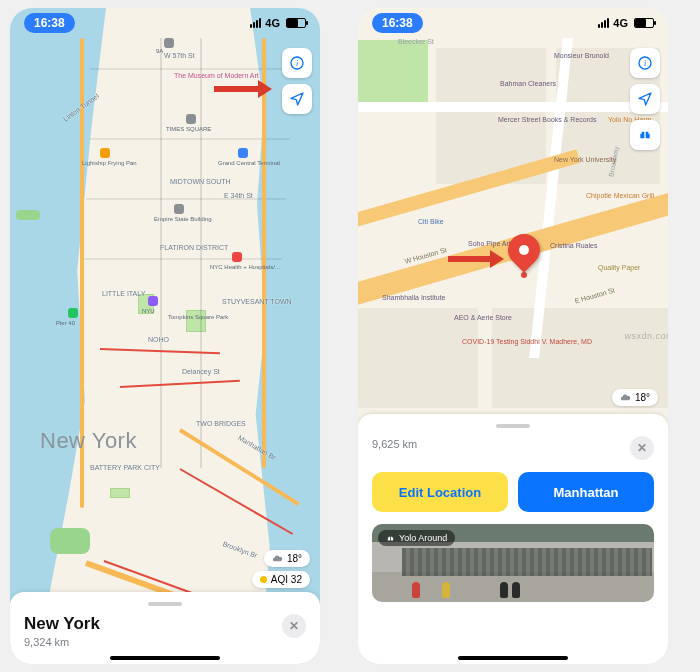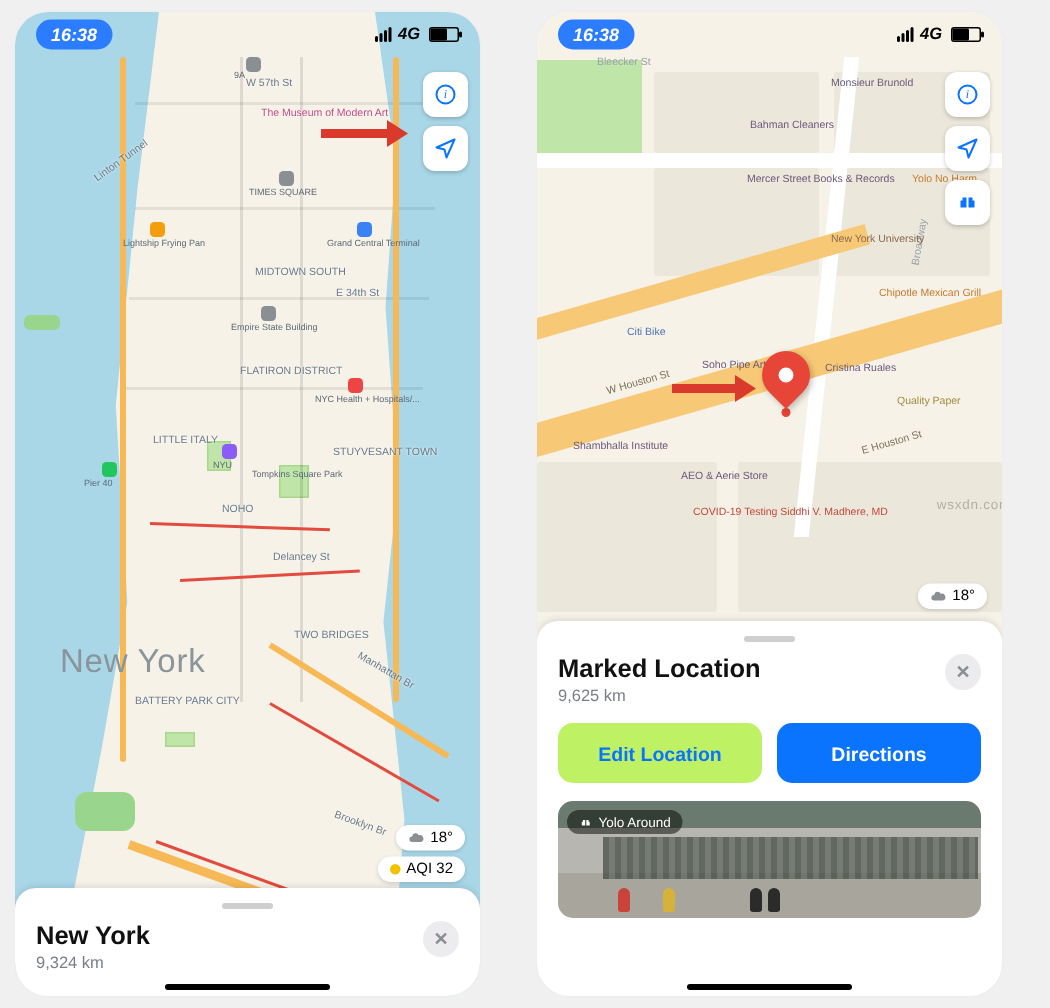--- a/index.html
+++ b/index.html
@@ -15,21 +15,21 @@
     background: #fff;
     border-radius: 22px;
     position: relative;
     overflow: hidden;
     box-shadow: 0 0 0 1px #eee;
   }
   
   .status-bar {
     position: absolute; top: 0; left: 0; right: 0; height: 30px;
     z-index: 50; display: flex; align-items: center; justify-content: space-between;
-    padding: 0 14px; font-size: 12px; font-weight: 600; font-style: italic;
+    padding: 0 14px; font-size: 12px; font-weight: 600;
   }
   .time-pill {
     background: #2b7cff; color: #fff; border-radius: 12px;
     padding: 3px 10px; font-size: 12px; font-weight: 600;
   }
   .status-right { display: flex; align-items: center; gap: 4px; font-size: 11px; }
   .bars { display: inline-flex; align-items: flex-end; gap: 1px; }
   .bar { width: 2px; background: #000; border-radius: 1px; }
   .battery {
     width: 20px; height: 10px; border: 1px solid #000; border-radius: 2px;
@@ -159,21 +159,21 @@
     box-shadow:0 2px 4px rgba(0,0,0,0.25);
     display:flex;align-items:center;justify-content:center;
   }
   .pin-head::after{content:"";width:10px;height:10px;background:#fff;border-radius:50%;}
   .pin-dot{width:6px;height:6px;background:#e74537;border-radius:50%;margin:6px auto 0;}
 
   
   .btn-row{display:flex;gap:10px;margin-top:12px;}
   .btn{flex:1;height:40px;border-radius:10px;display:flex;align-items:center;justify-content:center;
     font-size:13px;font-weight:600;}
-  .btn-gray{background:#bef264;color:#0a74ff;}
+  .btn-gray{background:#fde047;color:#0a74ff;}
   .btn-blue{background:#0a74ff;color:#fff;}
   .lookaround{
     margin-top:12px;width:100%;height:78px;border-radius:10px;overflow:hidden;position:relative;
     background:linear-gradient(#6b7a6e 0 35%, #8a8c86 35% 55%, #a8a59c 55% 100%);
   }
   .lookaround .la-chip{position:absolute;top:6px;left:6px;background:rgba(0,0,0,0.5);
     color:#fff;font-size:9px;padding:3px 8px;border-radius:10px;display:flex;align-items:center;gap:4px;}
   .lookaround .bldg{position:absolute;background:#b7b6b0;}
   .lookaround .scaf{position:absolute;background:repeating-linear-gradient(90deg,#3d453f 0 4px,#5a635a 4px 8px);}
   .lookaround .person{position:absolute;width:8px;height:16px;border-radius:4px 4px 2px 2px;}
@@ -393,33 +393,32 @@
       <svg viewBox="0 0 24 24">
           <path d="M7 7h4v3H7zM13 7h4v3h-4zM5 10h6v7H5zM13 10h6v7h-6z" fill="#0a74ff"></path>
         </svg>
     </div>
   </div>
 
   <div class="sheet" style="height:250px;">
     <div class="grabber"></div>
     <div class="sheet-head">
       <div>
-        <div class="sheet-title">Marked Location</div>
         <div class="sheet-sub">9,625 km</div>
       </div>
       <div class="close-circ">
         <span>✕</span>
       </div>
     </div>
     <div class="btn-row">
       <div class="btn btn-gray">
         <span>Edit Location</span>
       </div>
       <div class="btn btn-blue">
-        <span>Directions</span>
+        <span>Manhattan</span>
       </div>
     </div>
     <div class="lookaround">
       <div class="bldg" style="left:0;top:18px;width:100%;height:30px;"></div>
       <div class="scaf" style="left:30px;top:24px;width:250px;height:28px;opacity:0.7;"></div>
       <div class="person" style="left:40px;bottom:4px;background:#c9433a;"></div>
       <div class="person" style="left:70px;bottom:4px;background:#d6b23a;"></div>
       <div class="person" style="left:140px;bottom:4px;background:#2b2b2b;"></div>
       <div class="person" style="left:128px;bottom:4px;background:#2b2b2b;"></div>
       <div class="la-chip">

